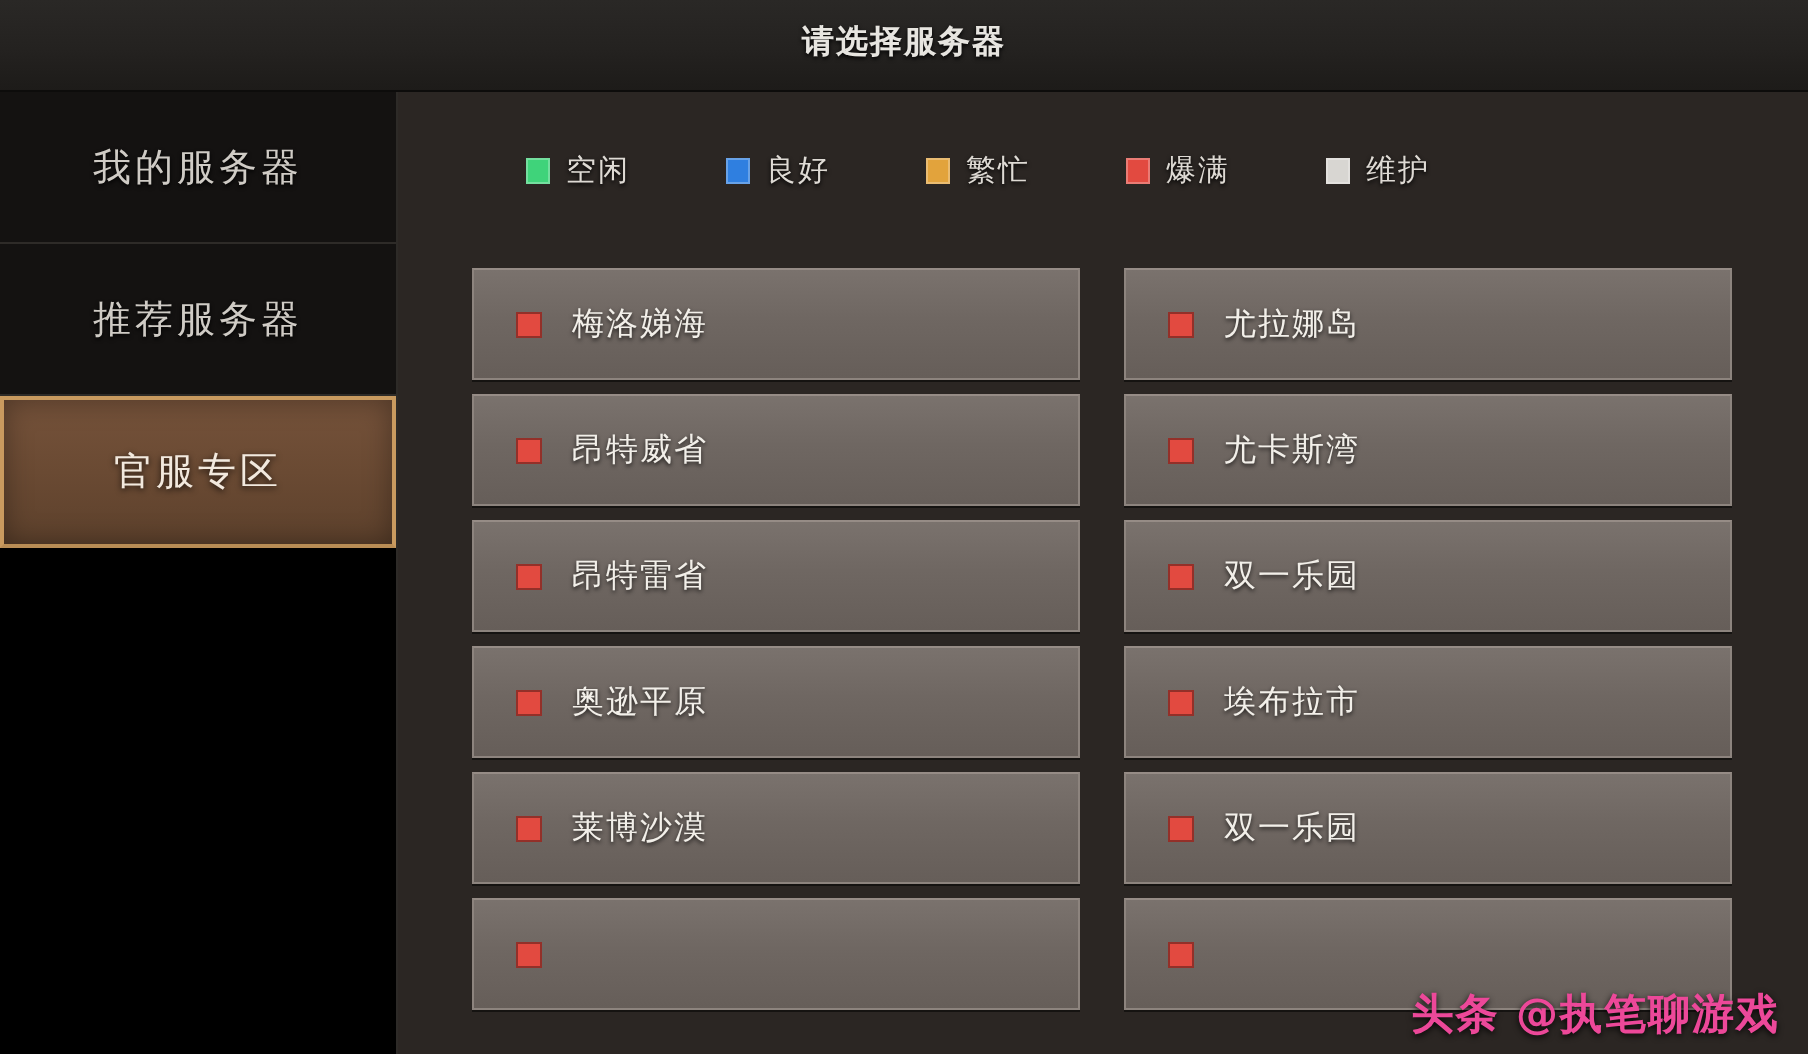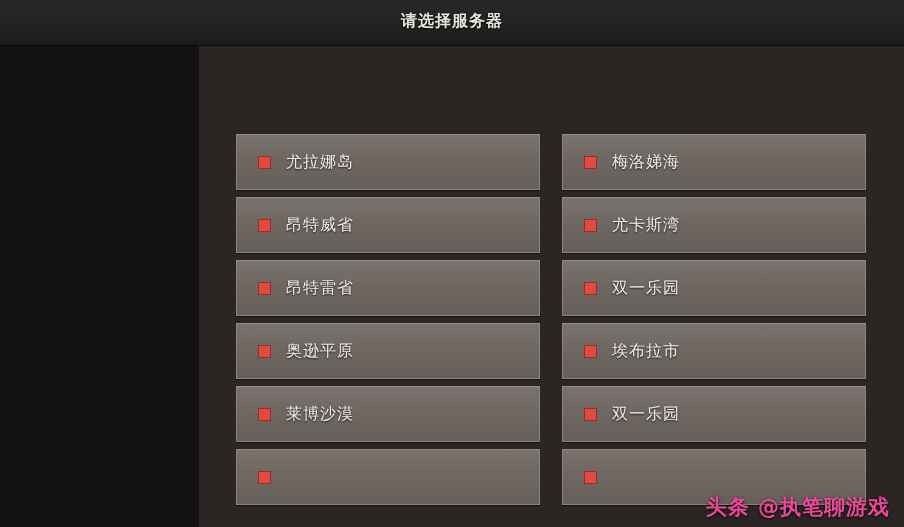--- a/index.html
+++ b/index.html
@@ -175,30 +175,66 @@
 </style>
 </head>
 <body>
 
 <div id="app">
 
   <div class="titlebar">
     <div class="titlebar-title">请选择服务器</div>
   </div>
 
+  <div class="sidebar">
+    <div id="sidebar-items">
+        <div class="side-item">
+          <span class="side-item-label">我的服务器</span>
+        </div>
+        <div class="side-item">
+          <span class="side-item-label">推荐服务器</span>
+        </div>
+        <div class="side-item selected">
+          <span class="side-item-label">官服专区</span>
+        </div>
+      </div>
+    <div class="sidebar-filler"></div>
+  </div>
 
   <div class="main">
+    <div class="legend" id="legend">
+        <div class="legend-item">
+          <span class="legend-swatch" style="background: rgb(63, 211, 122);"></span>
+          <span class="legend-label">空闲</span>
+        </div>
+        <div class="legend-item">
+          <span class="legend-swatch" style="background: rgb(47, 127, 224);"></span>
+          <span class="legend-label">良好</span>
+        </div>
+        <div class="legend-item">
+          <span class="legend-swatch" style="background: rgb(226, 163, 60);"></span>
+          <span class="legend-label">繁忙</span>
+        </div>
+        <div class="legend-item">
+          <span class="legend-swatch" style="background: rgb(226, 74, 64);"></span>
+          <span class="legend-label">爆满</span>
+        </div>
+        <div class="legend-item">
+          <span class="legend-swatch" style="background: rgb(216, 214, 210);"></span>
+          <span class="legend-label">维护</span>
+        </div>
+      </div>
     <div class="server-grid" id="server-grid">
         <div class="server-card">
           <span class="server-dot" style="background: rgb(226, 74, 64);"></span>
+          <span class="server-name">梅洛娣海</span>
+        </div>
+        <div class="server-card">
+          <span class="server-dot" style="background: rgb(226, 74, 64);"></span>
           <span class="server-name">尤拉娜岛</span>
-        </div>
-        <div class="server-card">
-          <span class="server-dot" style="background: rgb(226, 74, 64);"></span>
-          <span class="server-name">梅洛娣海</span>
         </div>
         <div class="server-card">
           <span class="server-dot" style="background: rgb(226, 74, 64);"></span>
           <span class="server-name">昂特威省</span>
         </div>
         <div class="server-card">
           <span class="server-dot" style="background: rgb(226, 74, 64);"></span>
           <span class="server-name">尤卡斯湾</span>
         </div>
         <div class="server-card">

